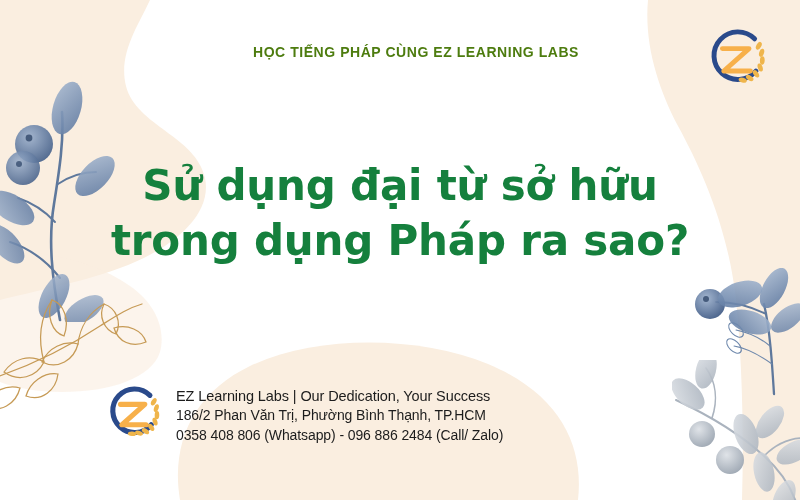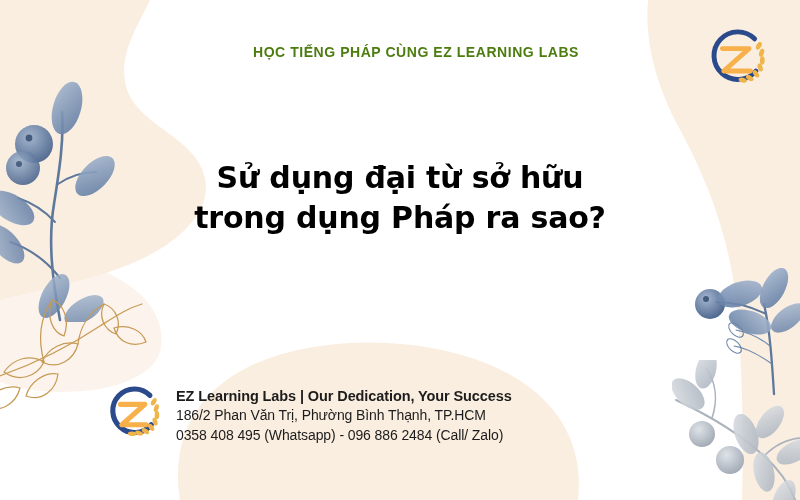--- a/index.html
+++ b/index.html
@@ -60,24 +60,24 @@
     height: 70px;
   }
 
   
   #headline {
     position: absolute;
     top: 158px;
     left: 0;
     width: 800px;
     text-align: center;
-    color: #000000;
+    color: #15803d;
     font-family: "DejaVu Sans", sans-serif;
     font-weight: bold;
-    font-size: 30px;
+    font-size: 42px;
     line-height: 1.32;
     letter-spacing: -0.2px;
   }
   #headline .hl-line { display: block; }
 
   
   #footer {
     position: absolute;
     left: 100px;
     top: 378px;
@@ -92,21 +92,21 @@
     flex: 0 0 64px;
     margin-top: 2px;
   }
   .footer-text {
     margin-left: 12px;
     padding-top: 8px;
     color: #1C1C1C;
   }
   .footer-line1 {
     font-size: 14.5px;
-    font-weight: bold;
+    font-weight: normal;
     letter-spacing: -0.1px;
     white-space: nowrap;
     line-height: 1.38;
   }
   .footer-line2,
   .footer-line3 {
     font-size: 14px;
     font-weight: normal;
     letter-spacing: -0.1px;
     white-space: nowrap;
@@ -276,18 +276,18 @@
         <ellipse cx="80" cy="74" rx="3.6" ry="6.4" transform="rotate(-36 80 74)"></ellipse>
         <ellipse cx="71" cy="80" rx="3.6" ry="6.4" transform="rotate(-56 71 80)"></ellipse>
         <ellipse cx="61" cy="83" rx="3.6" ry="6.4" transform="rotate(-74 61 83)"></ellipse>
         <ellipse cx="50" cy="84" rx="3.6" ry="6.4" transform="rotate(-88 50 84)"></ellipse>
       </g>
     </svg>
 
     <div class="footer-text">
       <div class="footer-line1">EZ Learning Labs | Our Dedication, Your Success</div>
       <div class="footer-line2">186/2 Phan Văn Trị, Phường Bình Thạnh, TP.HCM</div>
-      <div class="footer-line3">0358 408 495 (Whatsapp) - 096 886 2484 (Call/ Zalo)</div>
+      <div class="footer-line3">0358 408 806 (Whatsapp) - 096 886 2484 (Call/ Zalo)</div>
     </div>
 
   </div>
 
 </div>
 
 </body></html>

